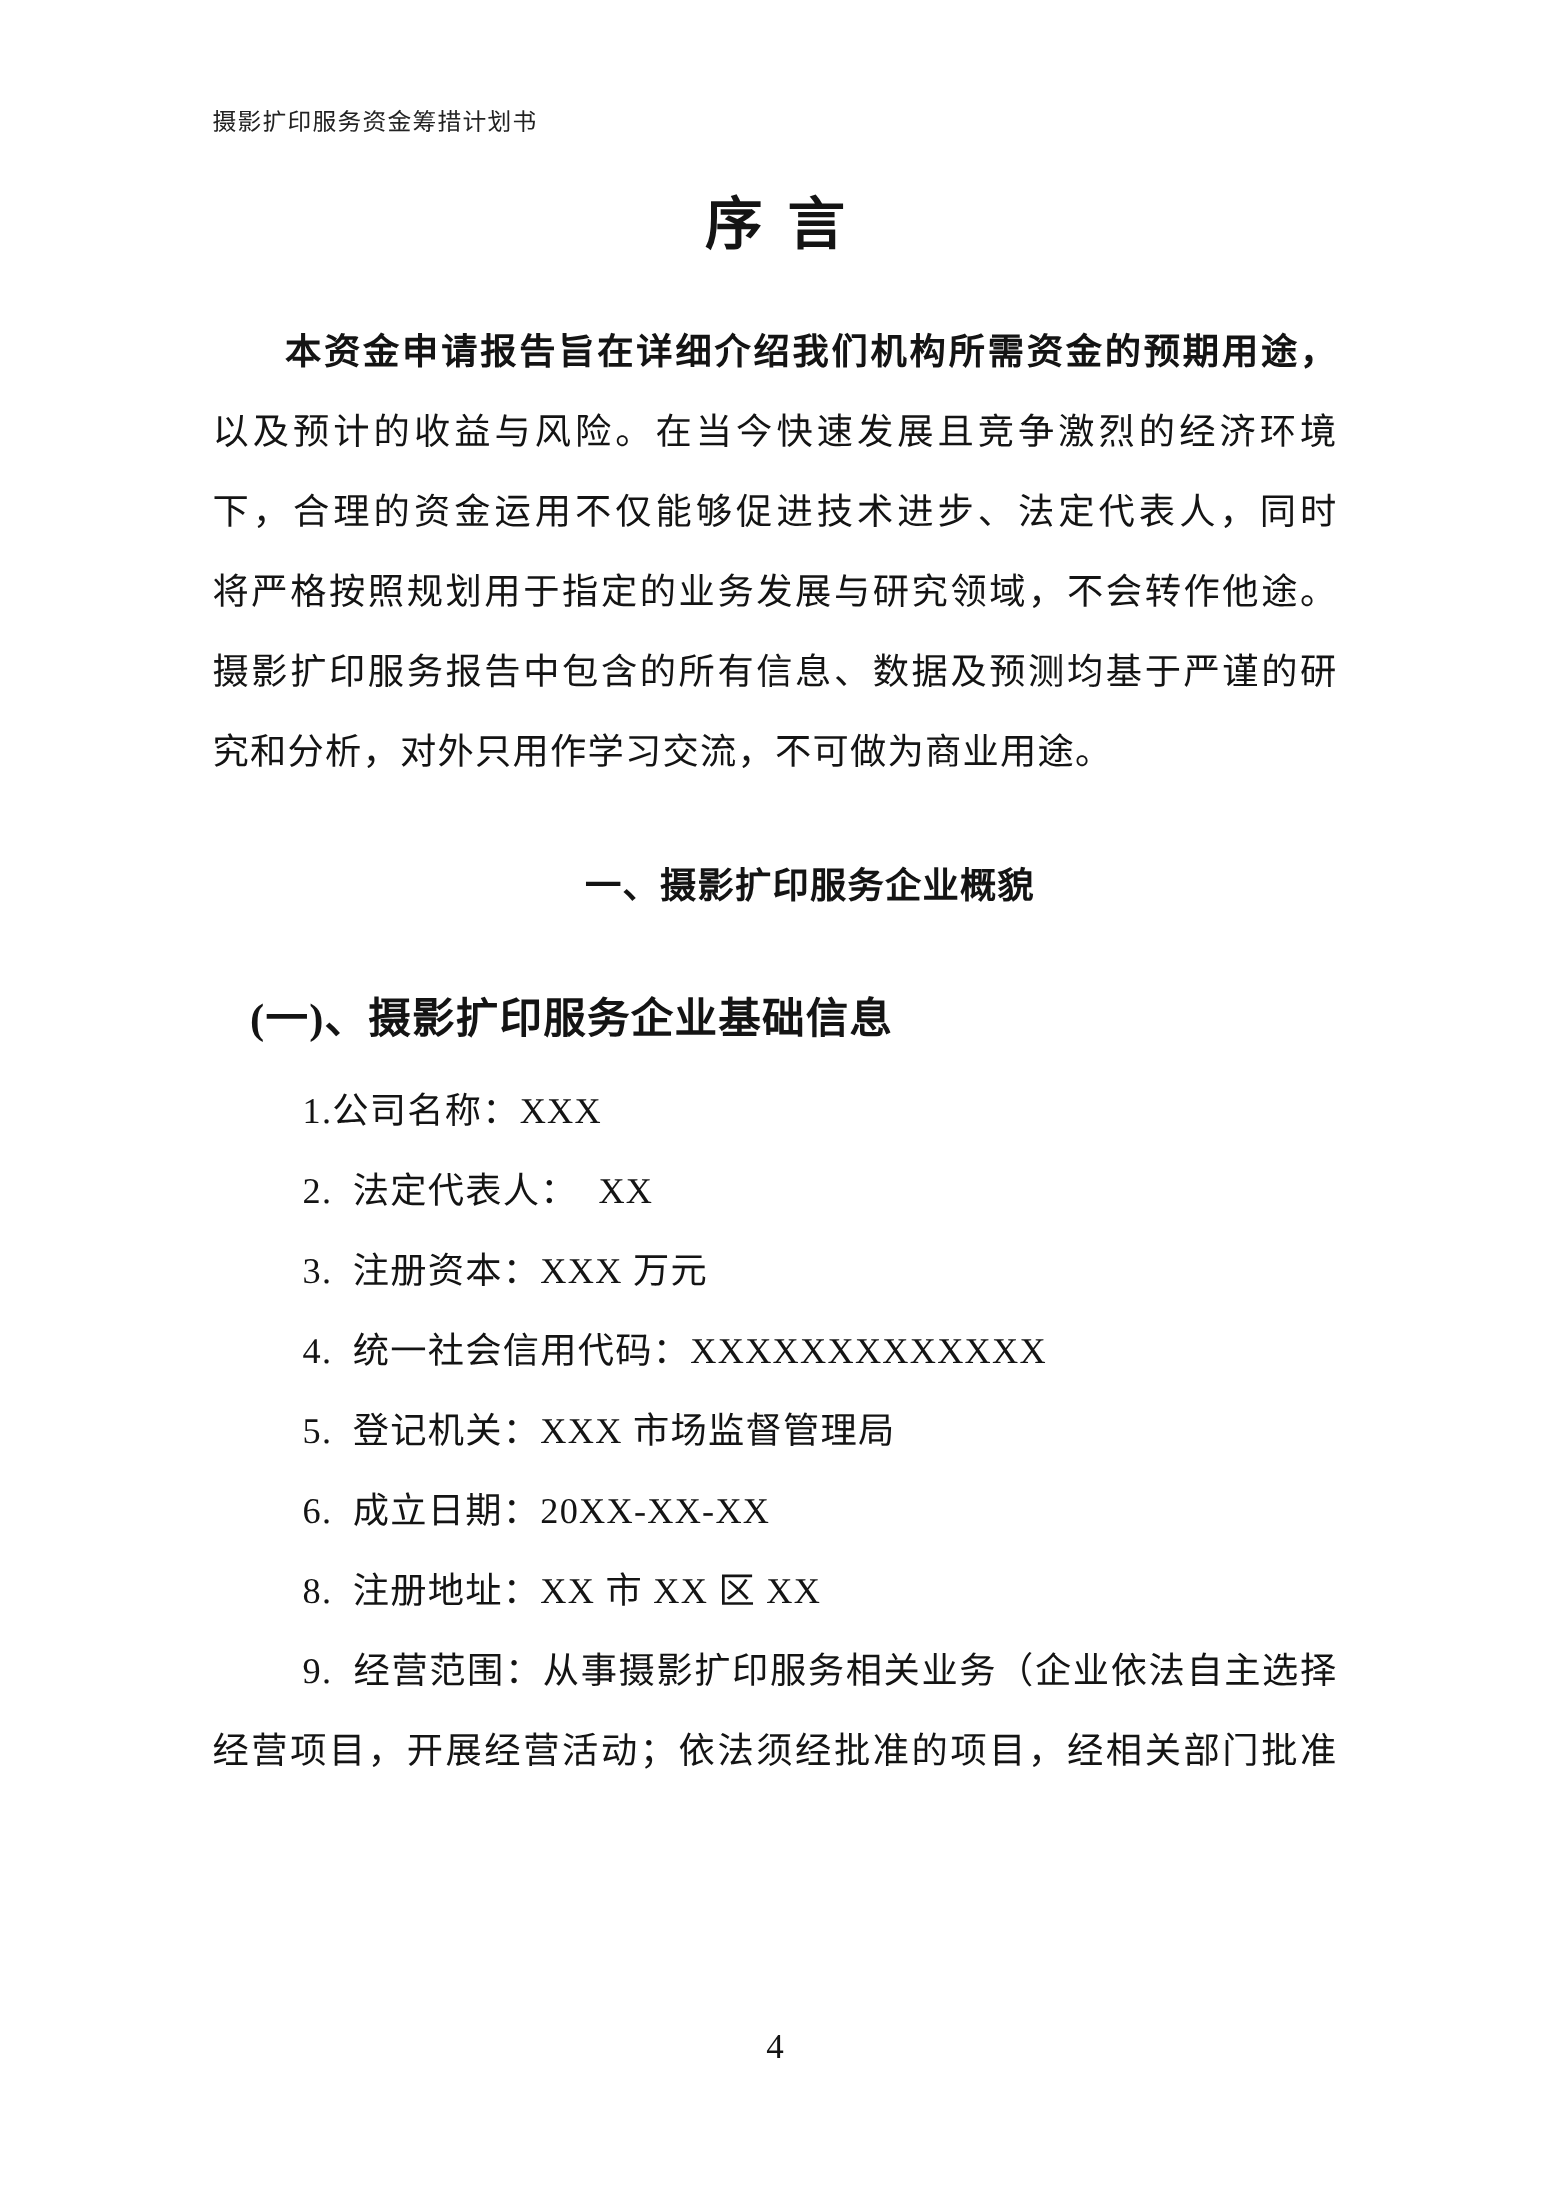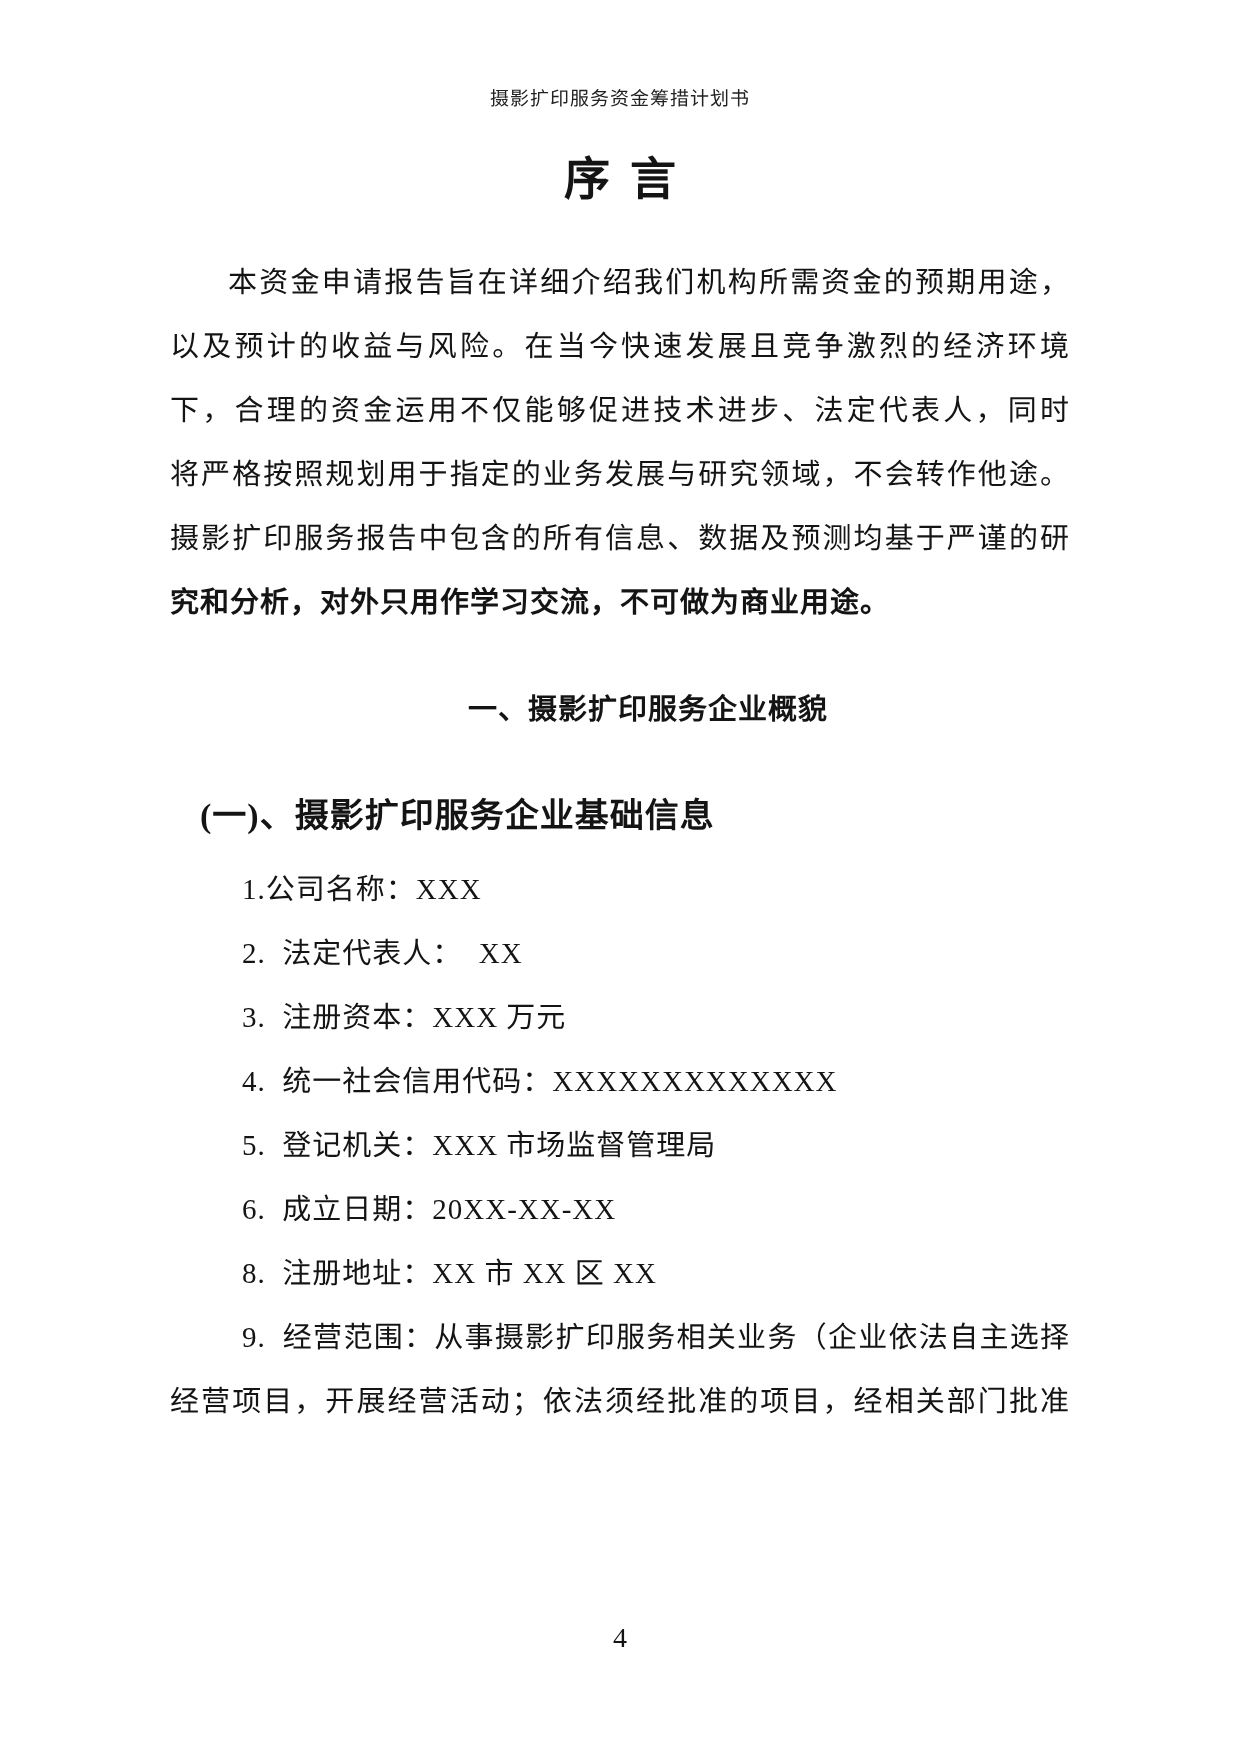--- a/index.html
+++ b/index.html
@@ -13,21 +13,21 @@
     height: 1753px;
     margin: 0 auto;
     box-sizing: border-box;
     padding: 84px 170px 0 170px;
     background: #ffffff;
     color: #141414;
     font-family: "Liberation Serif", "DejaVu Serif", serif;
     overflow: hidden;
   }
   .doc-header {
-    text-align: center;
+    text-align: left;
     font-size: 19px;
     line-height: 30px;
     letter-spacing: 1px;
     color: #222222;
   }
   .doc-title {
     margin-top: 40px;
     text-align: center;
     font-size: 46px;
     font-weight: bold;
@@ -41,24 +41,24 @@
   .body-line {
     font-size: 29px;
     line-height: 64px;
     letter-spacing: 1px;
     white-space: pre-wrap;
     text-align: justify;
     text-align-last: justify;
   }
   .body-line.first {
     text-indent: 58px;
+    font-weight: bold;
   }
   .body-line.para-end {
     text-align-last: left;
-    font-weight: bold;
   }
   .section-heading {
     margin-top: 43px;
     font-size: 29px;
     font-weight: bold;
     line-height: 64px;
     text-align: center;
     text-indent: 56px; 
     letter-spacing: 1px;
   }

